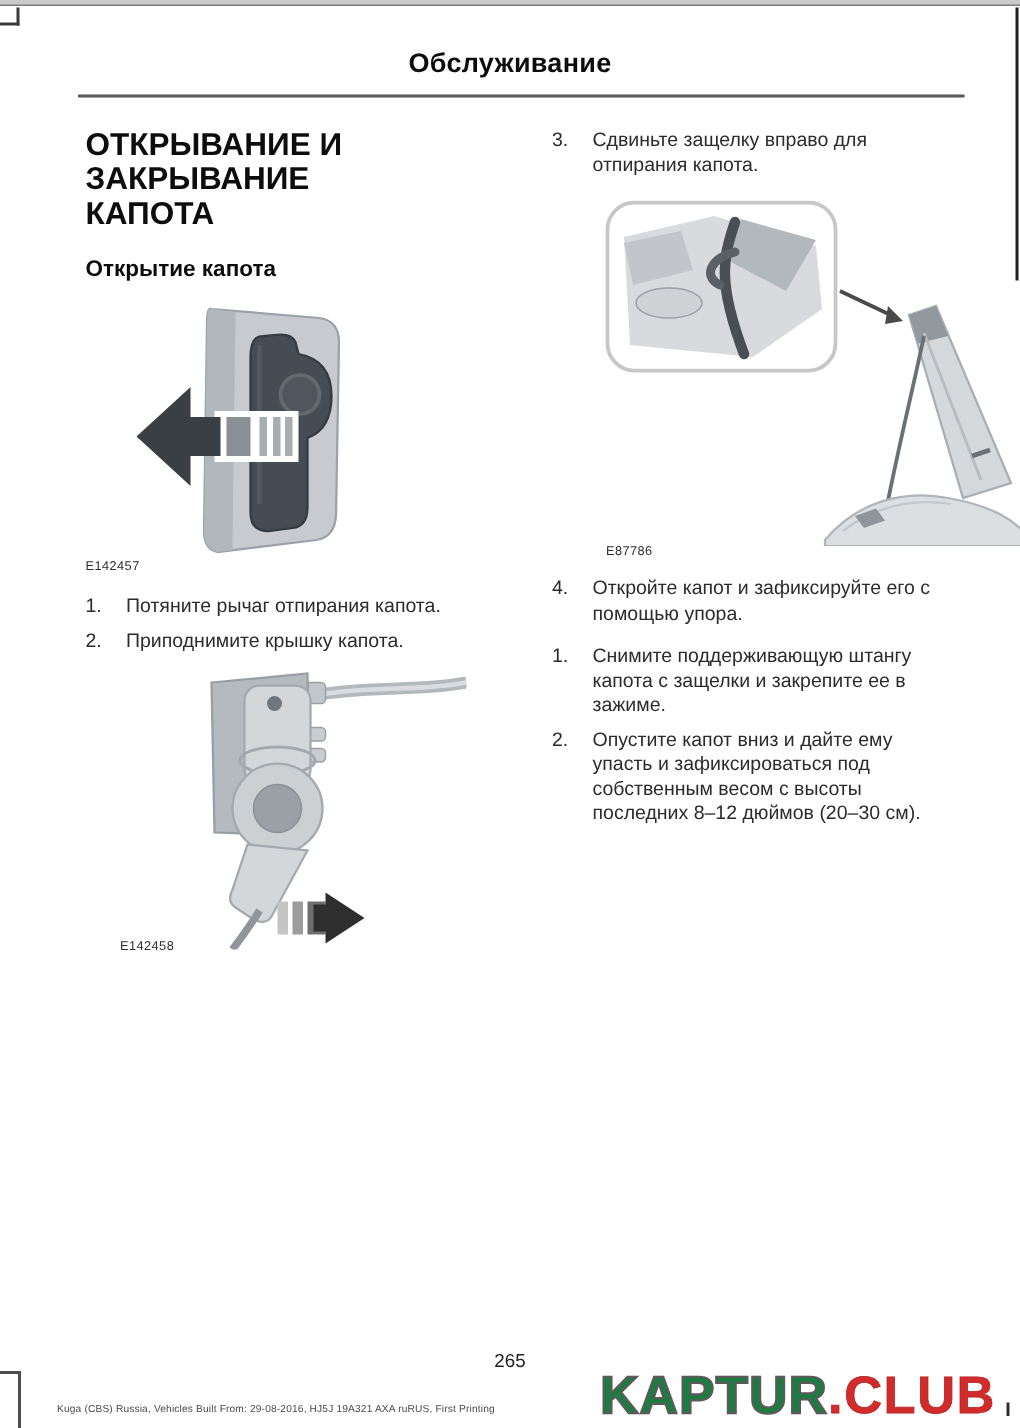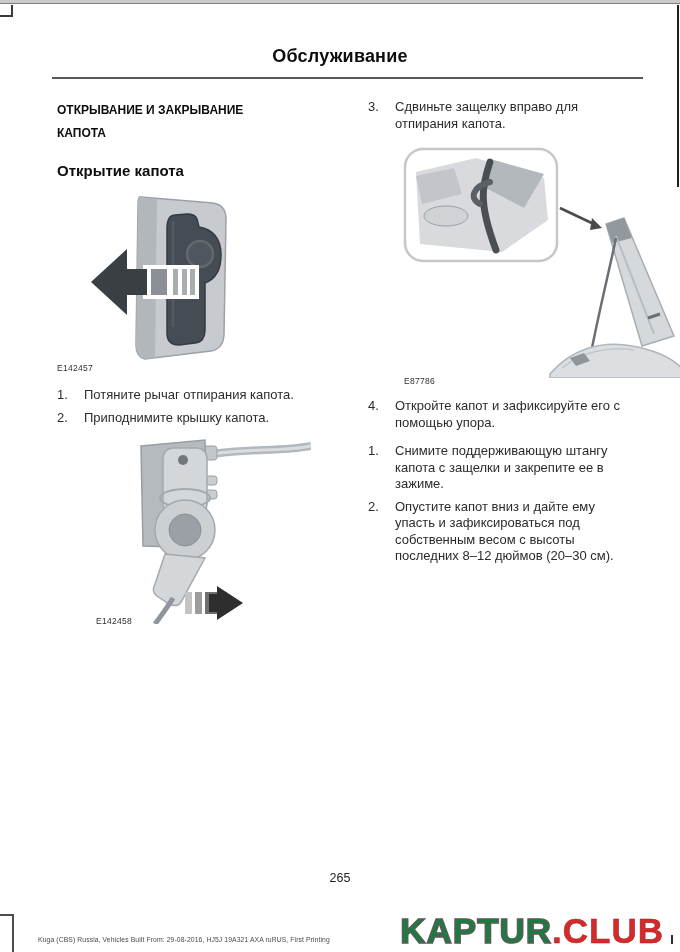--- a/index.html
+++ b/index.html
@@ -18,64 +18,64 @@
   .scan-corner-box { position: absolute; top: 5px; left: 0; width: 13px; height: 12px;
     border-right: 2px solid #3a3a3a; border-bottom: 2px solid #3a3a3a; background:#fff; }
   .scan-right-line { position: absolute; top: 5px; right: 1px; width: 2px; height: 182px;
     background: #1f1f1f; }
   .scan-bl-corner { position: absolute; left: 0; bottom: 0; width: 14px; height: 38px;
     border-right: 2px solid #4d4d4d; border-top: 2px solid #4d4d4d; background:#fff; }
   .scan-br-tick { position: absolute; right: 7px; bottom: 8px; width: 2px; height: 9px;
     background: #2f2f2f; }
 
   
-  .page-header { padding-top: 46px; text-align: center; }
+  .page-header { padding-top: 32px; text-align: center; }
   .page-header h1 { font-size: 18px; font-weight: bold; color: #0d0d0d; letter-spacing: .2px; }
   .header-rule { height: 2px; background: #585858; margin: 10px 37px 0 52px; }
 
   
   .columns { display: flex; margin: 20px 0 0 57px; width: 591px; gap: 31px; }
   .col { width: 280px; }
 
-  h2.section-title { font-size: 12px; line-height: 23px; font-weight: bold; color: #0d0d0d;
+  h2.section-title { font-size: 21px; line-height: 23px; font-weight: bold; color: #0d0d0d;
     max-width: 232px; }
   h3.sub-title { font-size: 15px; font-weight: bold; color: #0d0d0d; }
 
   .col-left h3.sub-title { margin-top: 17px; }
 
   .figure { position: relative; }
   .figure-code { font-size: 8.5px; color: #2e2e2e; letter-spacing: .3px; }
 
   .fig1 { margin-top: 8px; height: 188px; }
   .fig1 svg { display: block; margin-left: 26px; }
   .fig1 .figure-code { position: absolute; left: 0; bottom: 2px; }
 
   .fig2 { margin-top: 4px; height: 198px; }
   .fig2 svg { display: block; margin-left: 44px; }
-  .fig2 .figure-code { position: absolute; left: 16px; bottom: 4px; padding-left: 23px; }
+  .fig2 .figure-code { position: absolute; left: 0; bottom: 4px; padding-left: 23px; }
 
   .fig3 { margin-top: 14px; height: 240px; margin-left: 34px; }
   .fig3 svg { display: block; margin-left: 0px; }
   .fig3 .figure-code { position: absolute; left: 2px; bottom: 0px; }
 
   ol.steps { list-style: none; margin-top: 12px; }
   ol.steps li { display: flex; margin-bottom: 6px; font-size: 13px; line-height: 16.5px; }
   ol.steps .num { width: 27px; flex: 0 0 27px; }
   ol.steps .txt { max-width: 228px; }
 
   .col-right .first-steps { margin-top: 0; }
   .col-right h3.sub-title { margin-top: 10px; margin-bottom: 12px; }
 
   .note { margin-top: 10px; font-size: 13px; line-height: 17px; max-width: 262px; }
   .note .note-label { font-weight: bold; color: #0d0d0d; font-style: normal; }
   .note .note-text { font-style: italic; }
 
   
   .page-number { position: absolute; left: 0; width: 680px; text-align: center;
-    top: 871px; font-size: 12.5px; color: #222; }
+    top: 900px; font-size: 12.5px; color: #222; }
   .footer-text { position: absolute; left: 38px; bottom: 9px; font-size: 6.8px;
     color: #4a4a4a; letter-spacing: .1px; }
 
   .watermark { position: absolute; right: 16px; bottom: 1px;
     font-size: 35px; font-weight: bold; letter-spacing: 1px; white-space: nowrap;
     font-family: "Liberation Sans", sans-serif; }
   .watermark .wm-outline { color: #15803d; -webkit-text-stroke: 1.6px #5a5a5a;
     text-shadow: 0 0 1px #777; }
   .watermark .wm-red { color: #d22b2b; -webkit-text-stroke: 0.5px #b02020; }
 </style>

